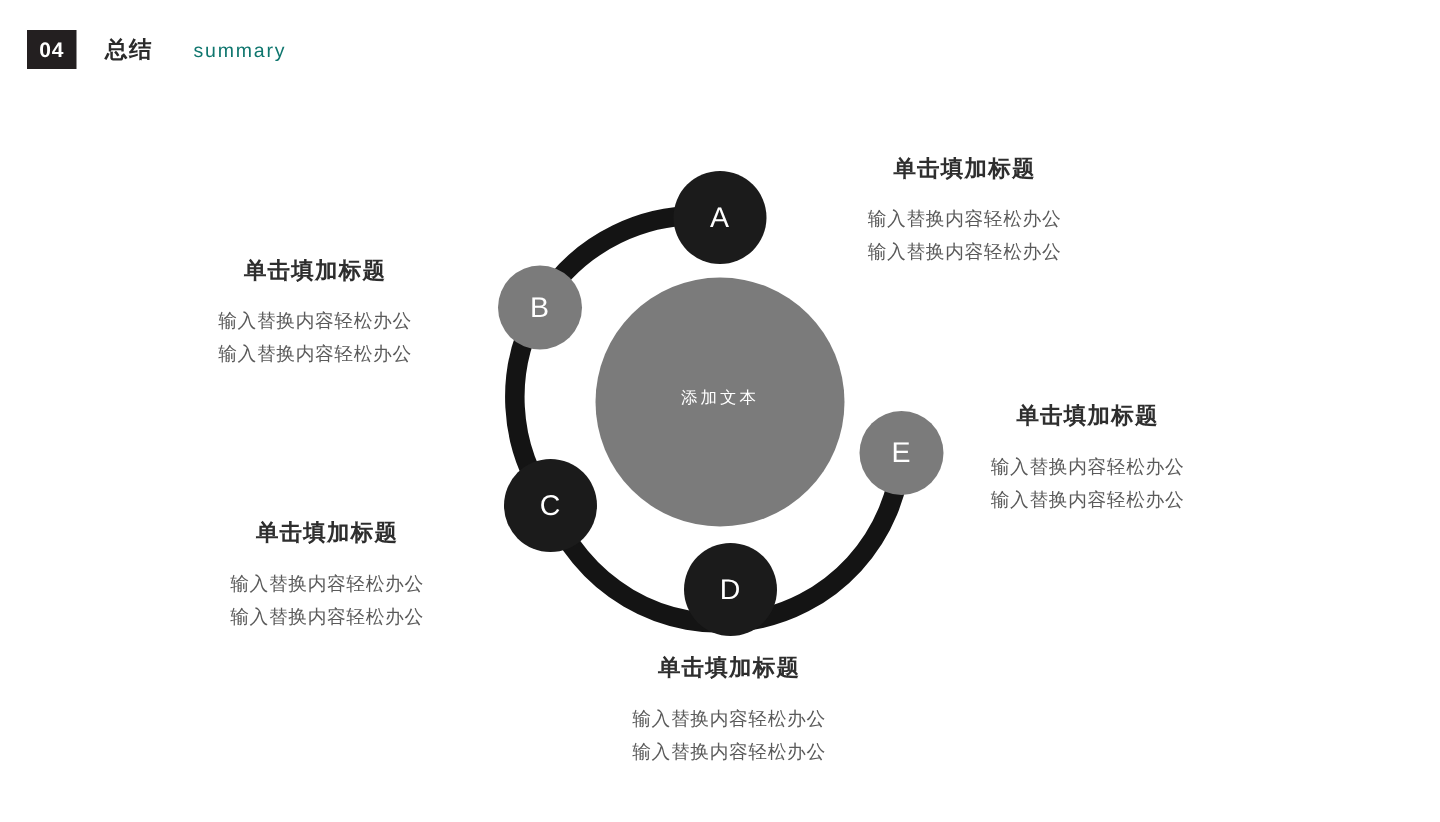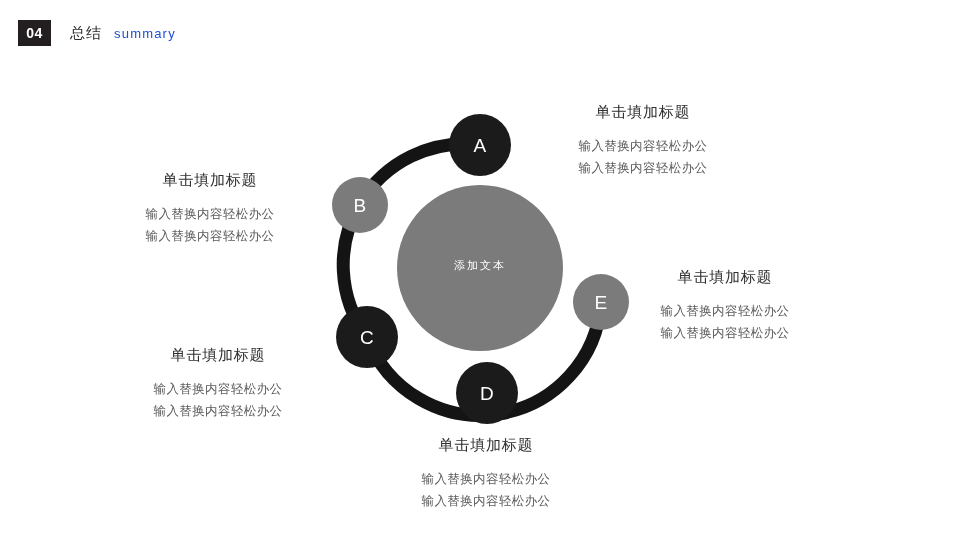--- a/index.html
+++ b/index.html
@@ -33,29 +33,29 @@
     font-size: 14px;
     font-weight: bold;
     display: flex;
     align-items: center;
     justify-content: center;
     letter-spacing: 0.5px;
   }
   #header-title-cn {
     margin-left: 19px;
     font-size: 15px;
-    font-weight: normal;
+    font-weight: bold;
     color: #2b2b2b;
     letter-spacing: 1px;
   }
   #header-title-en {
-    margin-left: 12px;
+    margin-left: 27px;
     font-size: 13px;
     font-weight: normal;
-    color: #1d4ed8;
+    color: #0f766e;
     letter-spacing: 1.2px;
   }
 
   
   #diagram {
     position: absolute;
     left: 0;
     top: 0;
     width: 960px;
     height: 548px;
@@ -91,21 +91,21 @@
     pointer-events: none;
   }
 
   
   .callout {
     position: absolute;
     white-space: nowrap;
   }
   .callout .callout-title {
     font-size: 15px;
-    font-weight: normal;
+    font-weight: bold;
     color: #2e2e2e;
     letter-spacing: 0.8px;
     margin-bottom: 13px;
   }
   .callout .callout-line {
     font-size: 12.5px;
     color: #5a5a5a;
     letter-spacing: 0.4px;
     line-height: 22px;
     text-align: center;

